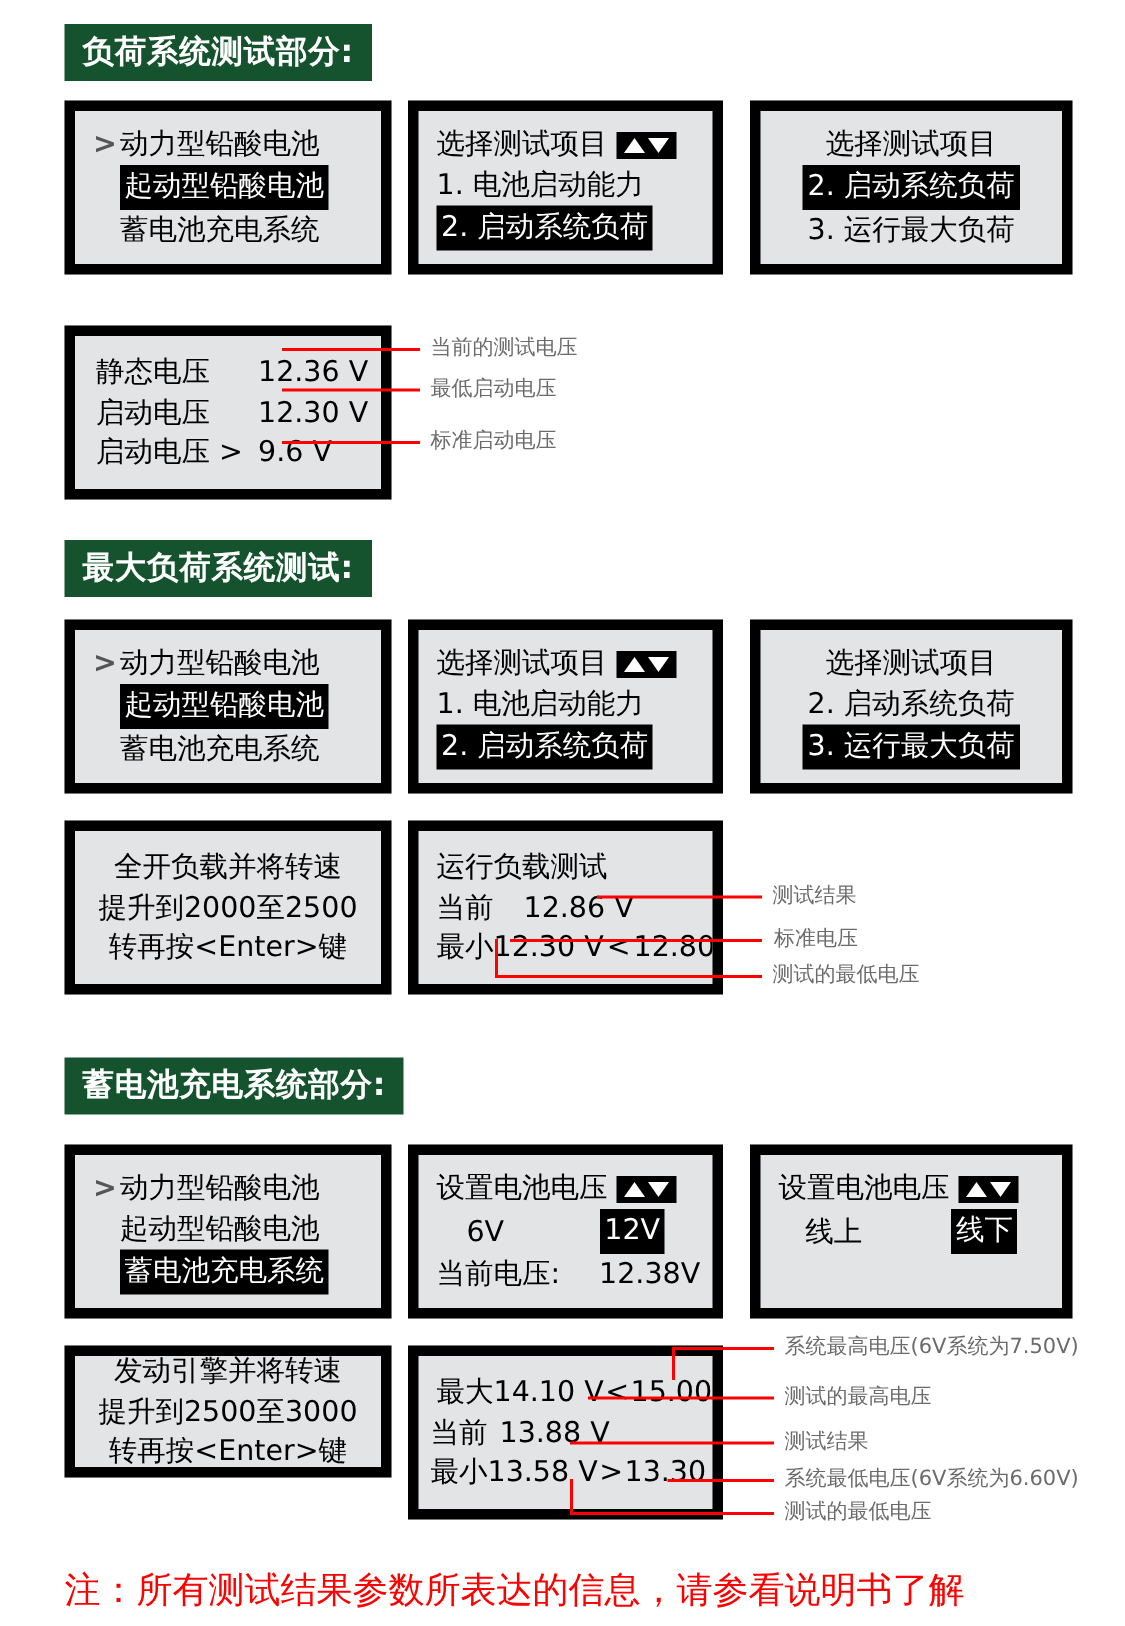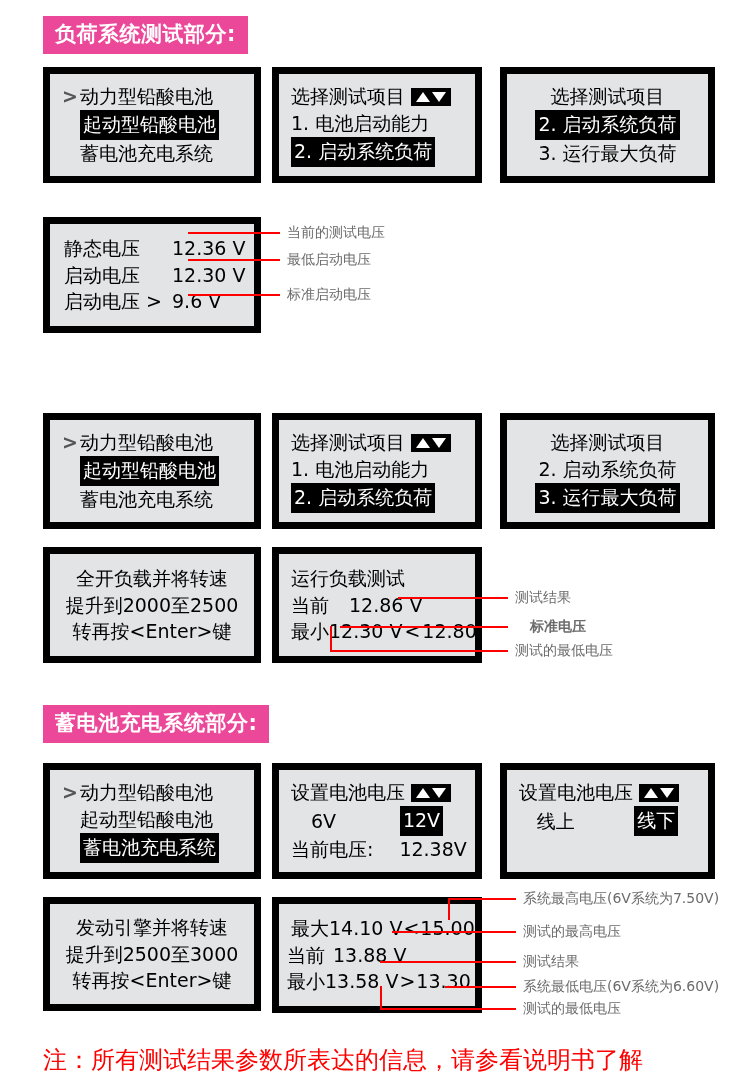--- a/index.html
+++ b/index.html
@@ -15,21 +15,21 @@
     overflow: hidden;
   }
   .page {
     position: absolute;
     inset: 0;
   }
 
   
   .section-head {
     position: absolute;
-    background: #ec4899;
+    background: #14532d;
     color: #ffffff;
     font-weight: bold;
     font-size: 21px;
     line-height: 1;
     letter-spacing: 0.5px;
     padding: 8px 12px 9px 12px;
     white-space: nowrap;
     font-family: "DejaVu Sans", "Liberation Sans", sans-serif;
   }
 
@@ -175,20 +175,21 @@
   </div>
 
   <div class="lead h" style="left:188px; top:232px; width:92px;"></div>
   <div class="lead h" style="left:188px; top:259px; width:92px;"></div>
   <div class="lead h" style="left:188px; top:294px; width:92px;"></div>
 
   <div class="anno" style="left:287px; top:225px;">当前的测试电压</div>
   <div class="anno" style="left:287px; top:252px;">最低启动电压</div>
   <div class="anno" style="left:287px; top:287px;">标准启动电压</div>
 
+  <div class="section-head" style="left:43px; top:360px;">最大负荷系统测试:</div>
 
   <div class="lcd left" style="left:43px; top:413px; width:218px; height:116px;">
     <div class="line">
       <span class="caret">&gt;</span>
       <span>动力型铅酸电池</span>
     </div>
     <div class="line" style="padding-left:12px;">
       <span class="caret"></span>
       <span class="inv">起动型铅酸电池</span>
     </div>
@@ -255,21 +256,21 @@
       <span>12.80 V</span>
     </div>
   </div>
 
   <div class="lead h" style="left:398px; top:597px; width:110px;"></div>
   <div class="lead h" style="left:340px; top:626px; width:168px;"></div>
   <div class="lead v" style="left:330px; top:626px; height:26px;"></div>
   <div class="lead h" style="left:330px; top:650px; width:178px;"></div>
 
   <div class="anno" style="left:515px; top:590px;">测试结果</div>
-  <div class="anno" style="left:530px; top:619px;font-weight:bold;">标准电压</div>
+  <div class="anno" style="left:516px; top:619px;">标准电压</div>
   <div class="anno" style="left:515px; top:643px;">测试的最低电压</div>
 
   <div class="section-head" style="left:43px; top:705px;">蓄电池充电系统部分:</div>
 
   <div class="lcd left" style="left:43px; top:763px; width:218px; height:116px;">
     <div class="line">
       <span class="caret">&gt;</span>
       <span>动力型铅酸电池</span>
     </div>
     <div class="line" style="padding-left:12px;">
@@ -312,21 +313,21 @@
         </svg>
       </span>
     </div>
     <div class="line" style="padding-left:0;justify-content:space-around;">
       <span>线上</span>
       <span class="inv">线下</span>
     </div>
     <div class="line">&nbsp;</div>
   </div>
 
-  <div class="lcd center" style="left:43px; top:897px; width:218px; height:114px;">
+  <div class="lcd center" style="left:43px; top:897px; width:218px; height:88px;">
     <div class="line">
       <span>发动引擎并将转速</span>
     </div>
     <div class="line">
       <span>提升到2500至3000</span>
     </div>
     <div class="line">
       <span>转再按&lt;Enter&gt;键</span>
     </div>
   </div>

